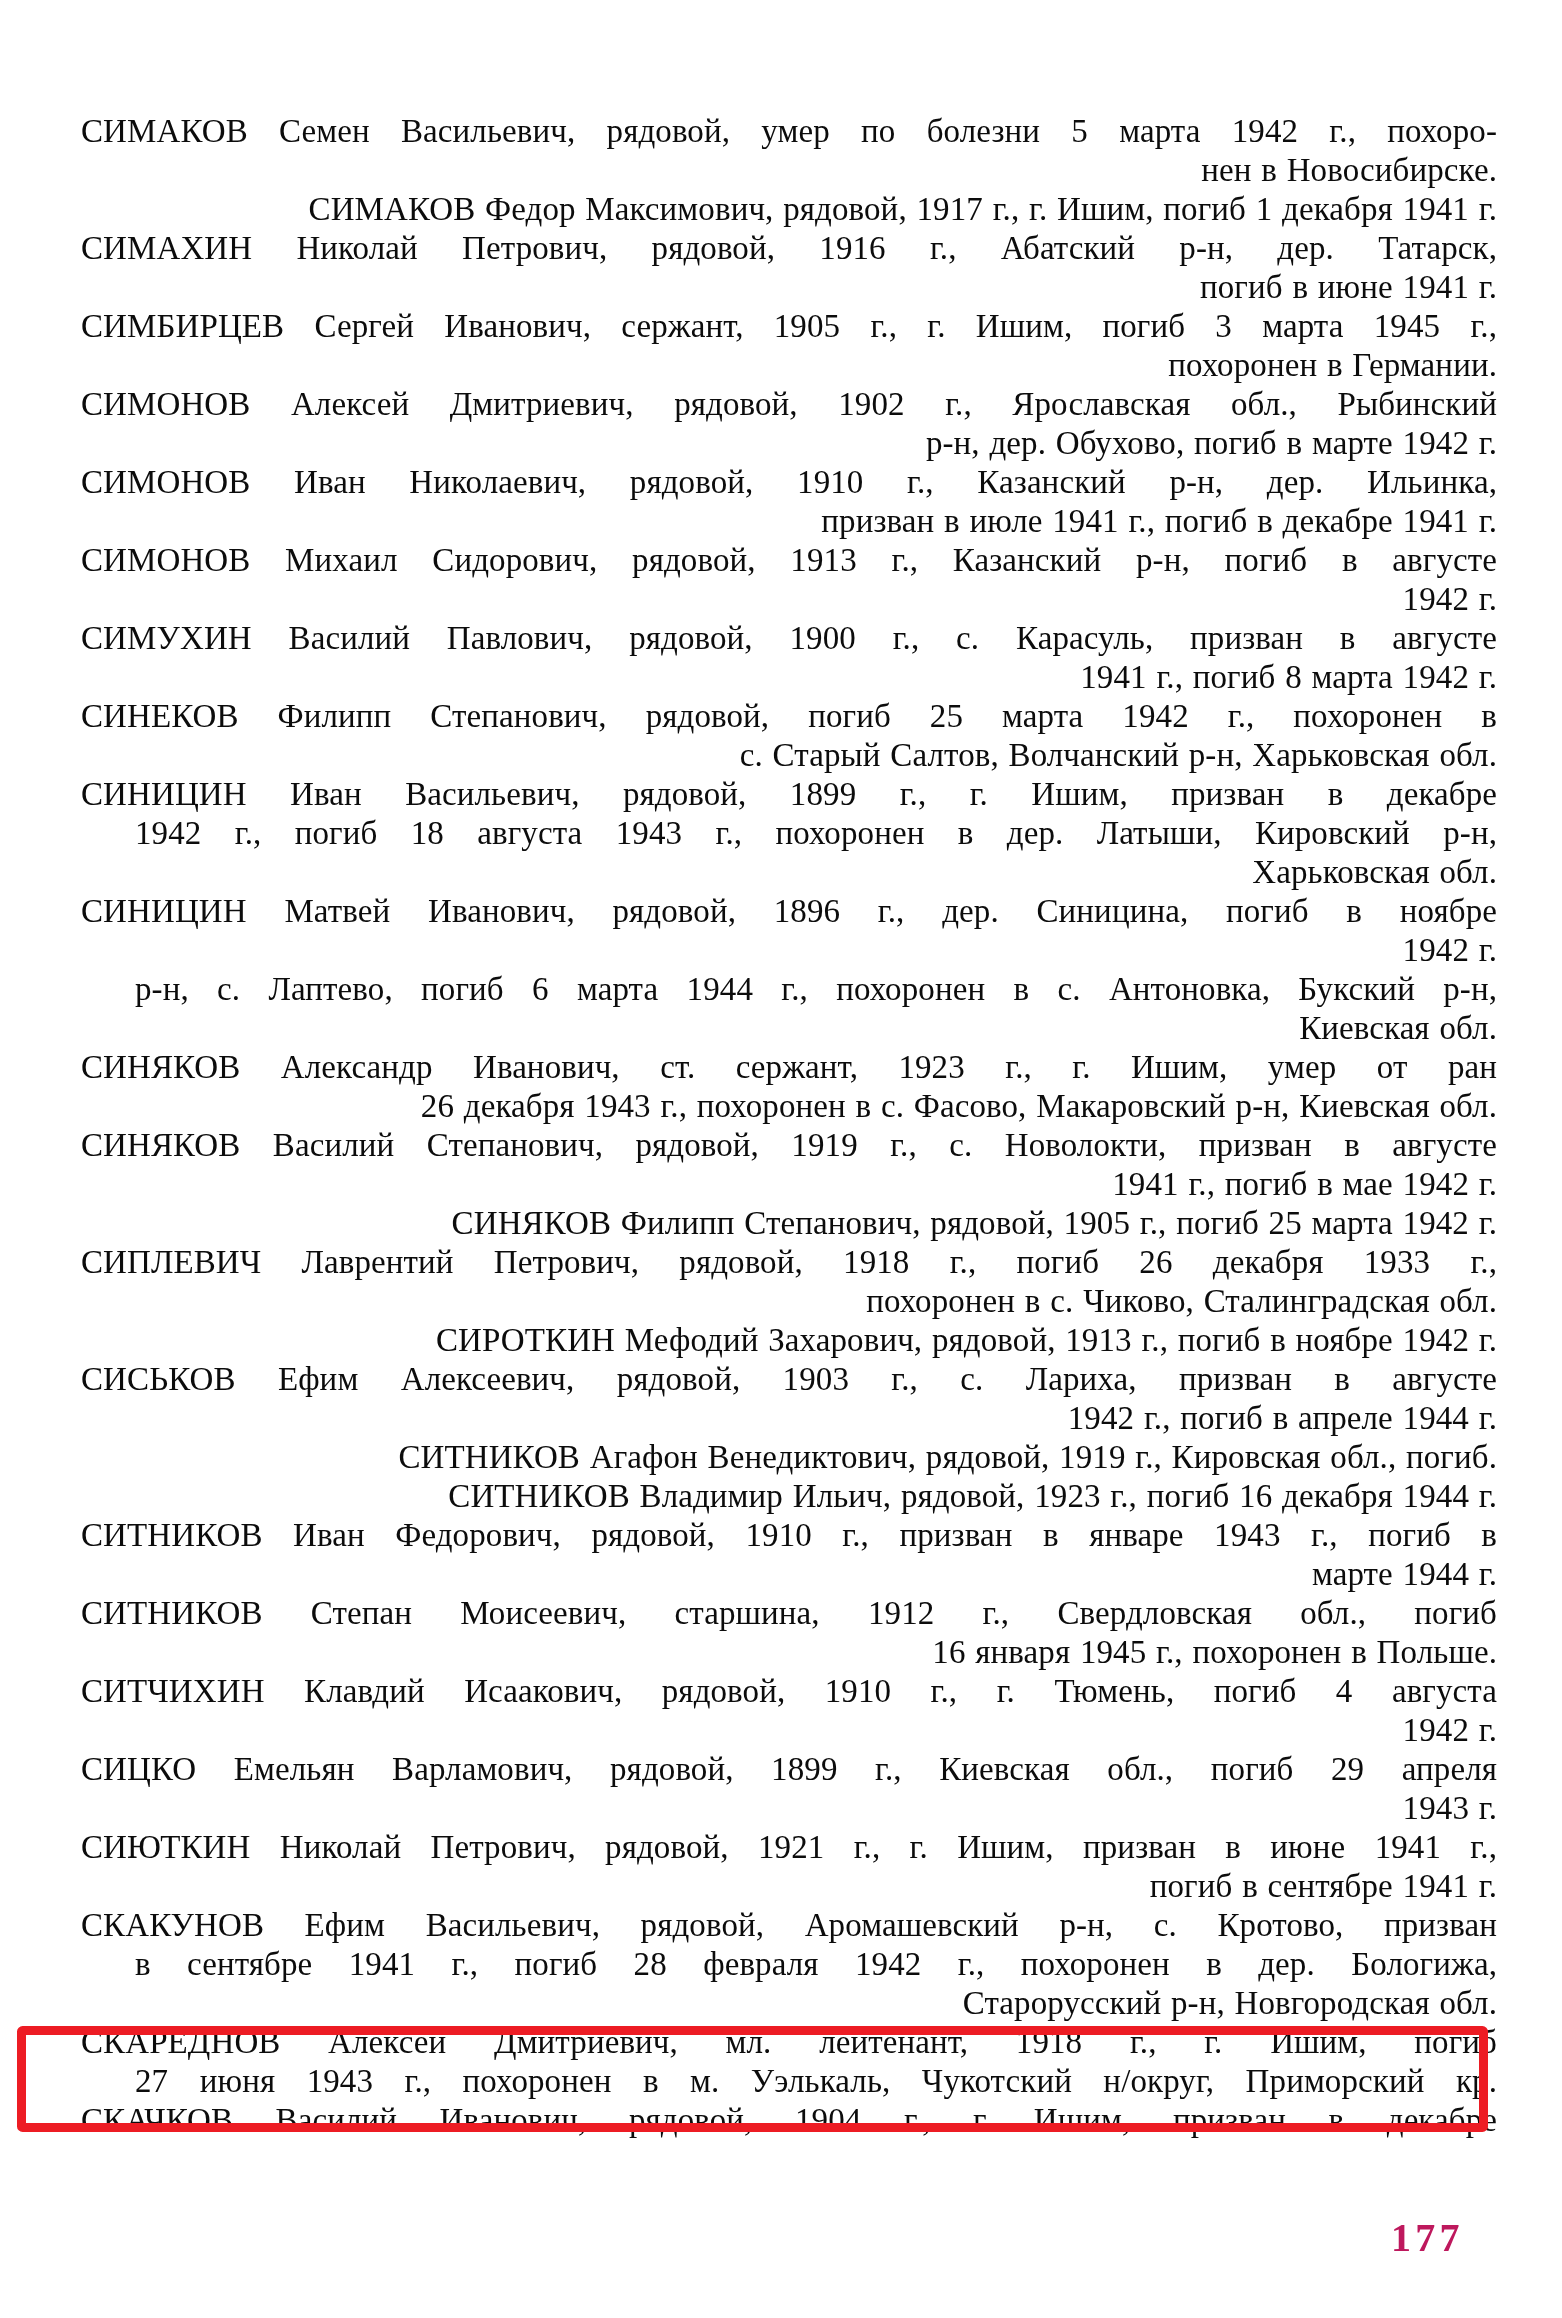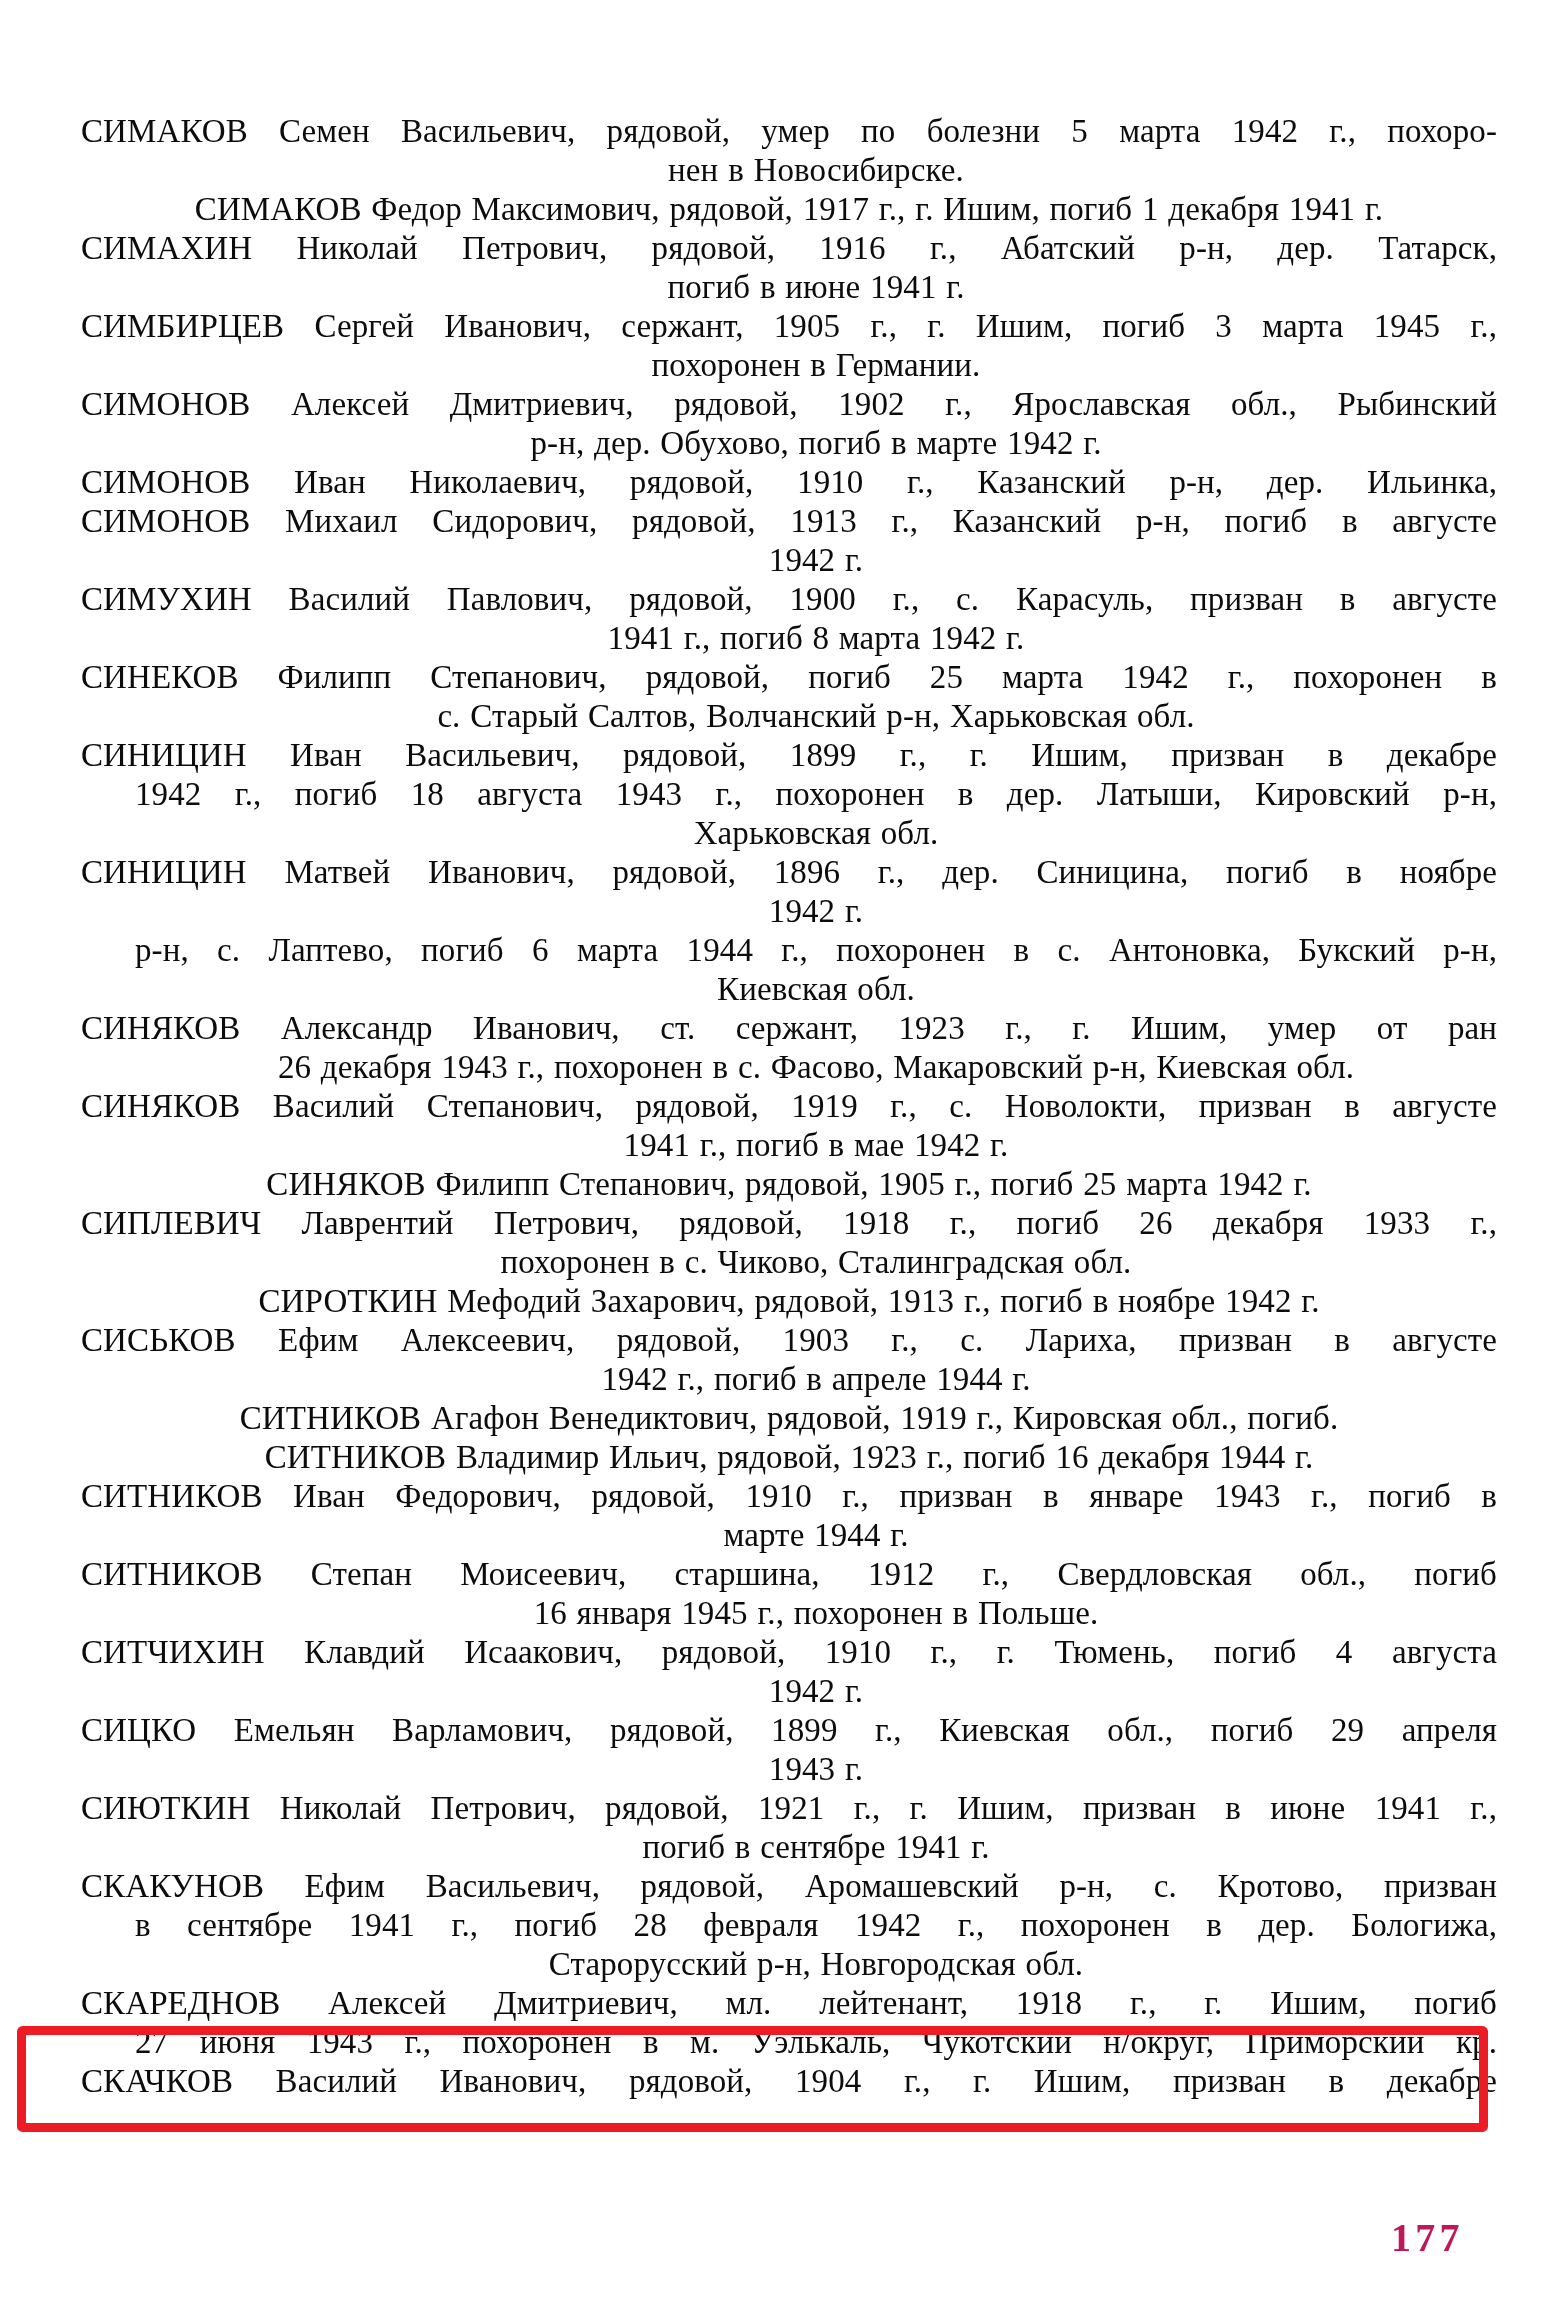--- a/index.html
+++ b/index.html
@@ -23,21 +23,21 @@
     top: 112px;
     width: 1416px;
     font-size: 33px;
     line-height: 39px;
     letter-spacing: 0.1px;
     word-spacing: 1.4px;
   }
   .entry { margin: 0; }
   .line {
     white-space: nowrap;
-    text-align: center;
+    text-align: right;
   }
   
   .line.cont {
     padding-left: 54px;
   }
   
   .line.fill {
     white-space: normal;
     text-align: justify;
     text-align-last: justify;
@@ -85,20 +85,21 @@
       <div class="entry">
         <div class="line fill">СИМБИРЦЕВ Сергей Иванович, сержант, 1905 г., г. Ишим, погиб 3 марта 1945 г.,</div>
         <div class="line cont">похоронен в Германии.</div>
       </div>
       <div class="entry">
         <div class="line fill">СИМОНОВ Алексей Дмитриевич, рядовой, 1902 г., Ярославская обл., Рыбинский</div>
         <div class="line cont">р-н, дер. Обухово, погиб в марте 1942 г.</div>
       </div>
       <div class="entry">
         <div class="line fill">СИМОНОВ Иван Николаевич, рядовой, 1910 г., Казанский р-н, дер. Ильинка,</div>
+        <div class="line cont">призван в июле 1941 г., погиб в декабре 1941 г.</div>
       </div>
       <div class="entry">
         <div class="line fill">СИМОНОВ Михаил Сидорович, рядовой, 1913 г., Казанский р-н, погиб в августе</div>
         <div class="line cont">1942 г.</div>
       </div>
       <div class="entry">
         <div class="line fill">СИМУХИН Василий Павлович, рядовой, 1900 г., с. Карасуль, призван в августе</div>
         <div class="line cont">1941 г., погиб 8 марта 1942 г.</div>
       </div>
       <div class="entry">

